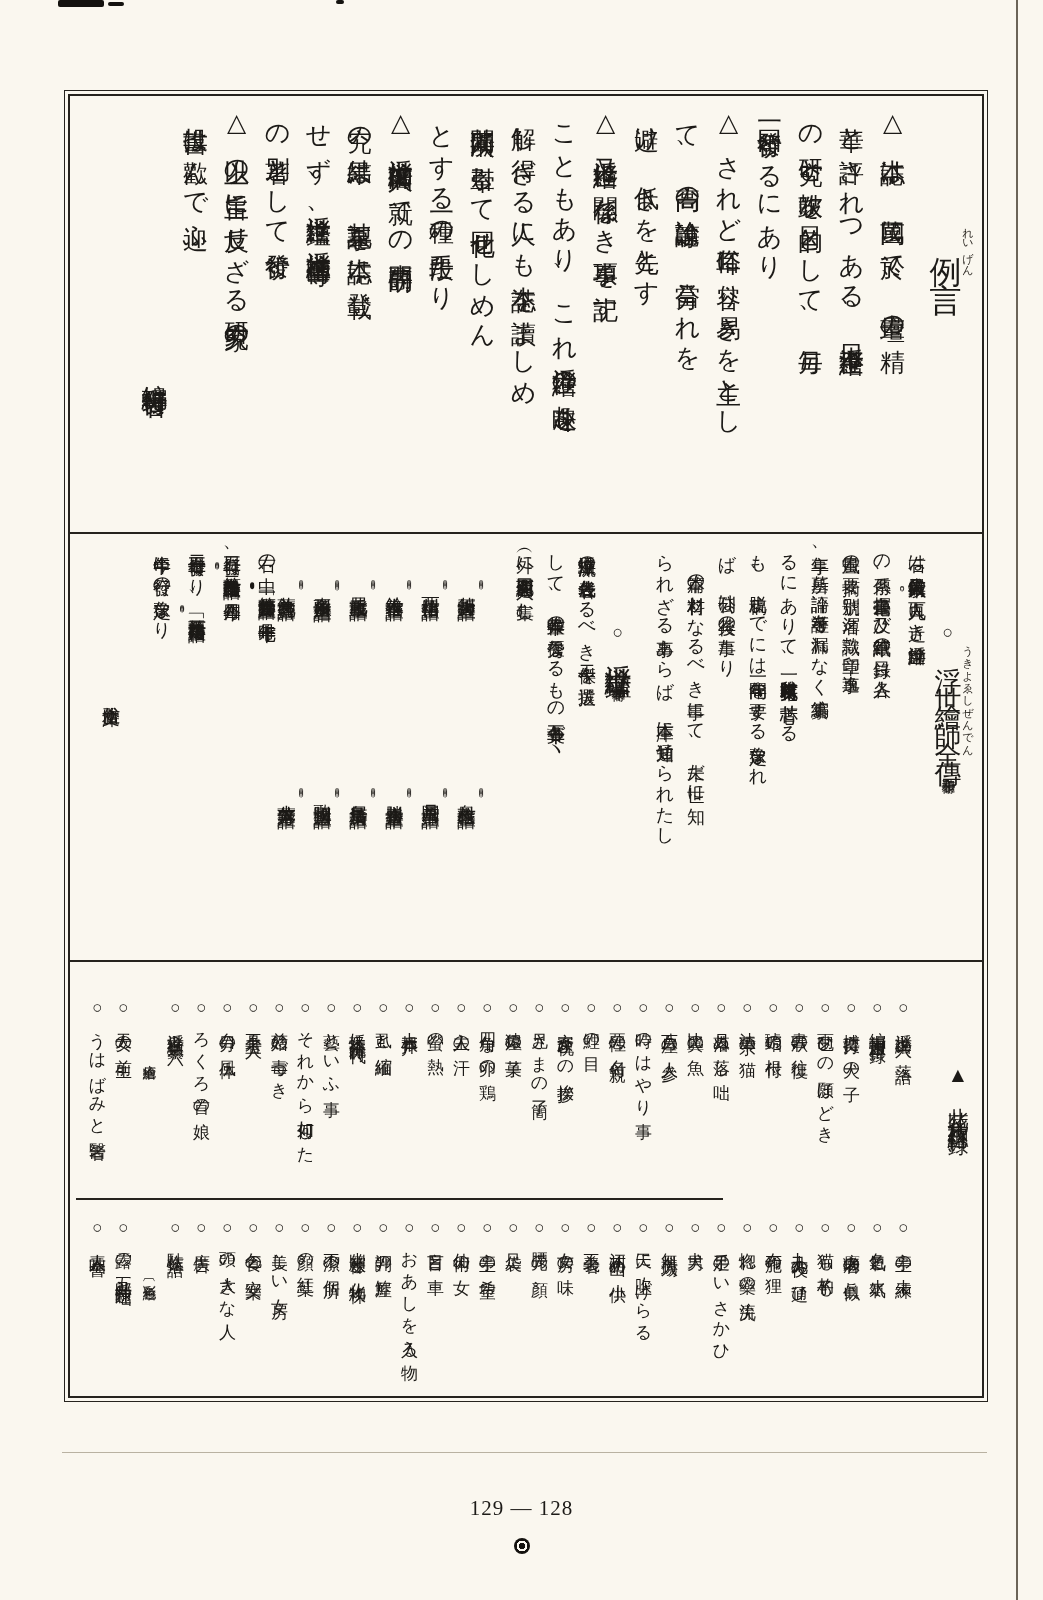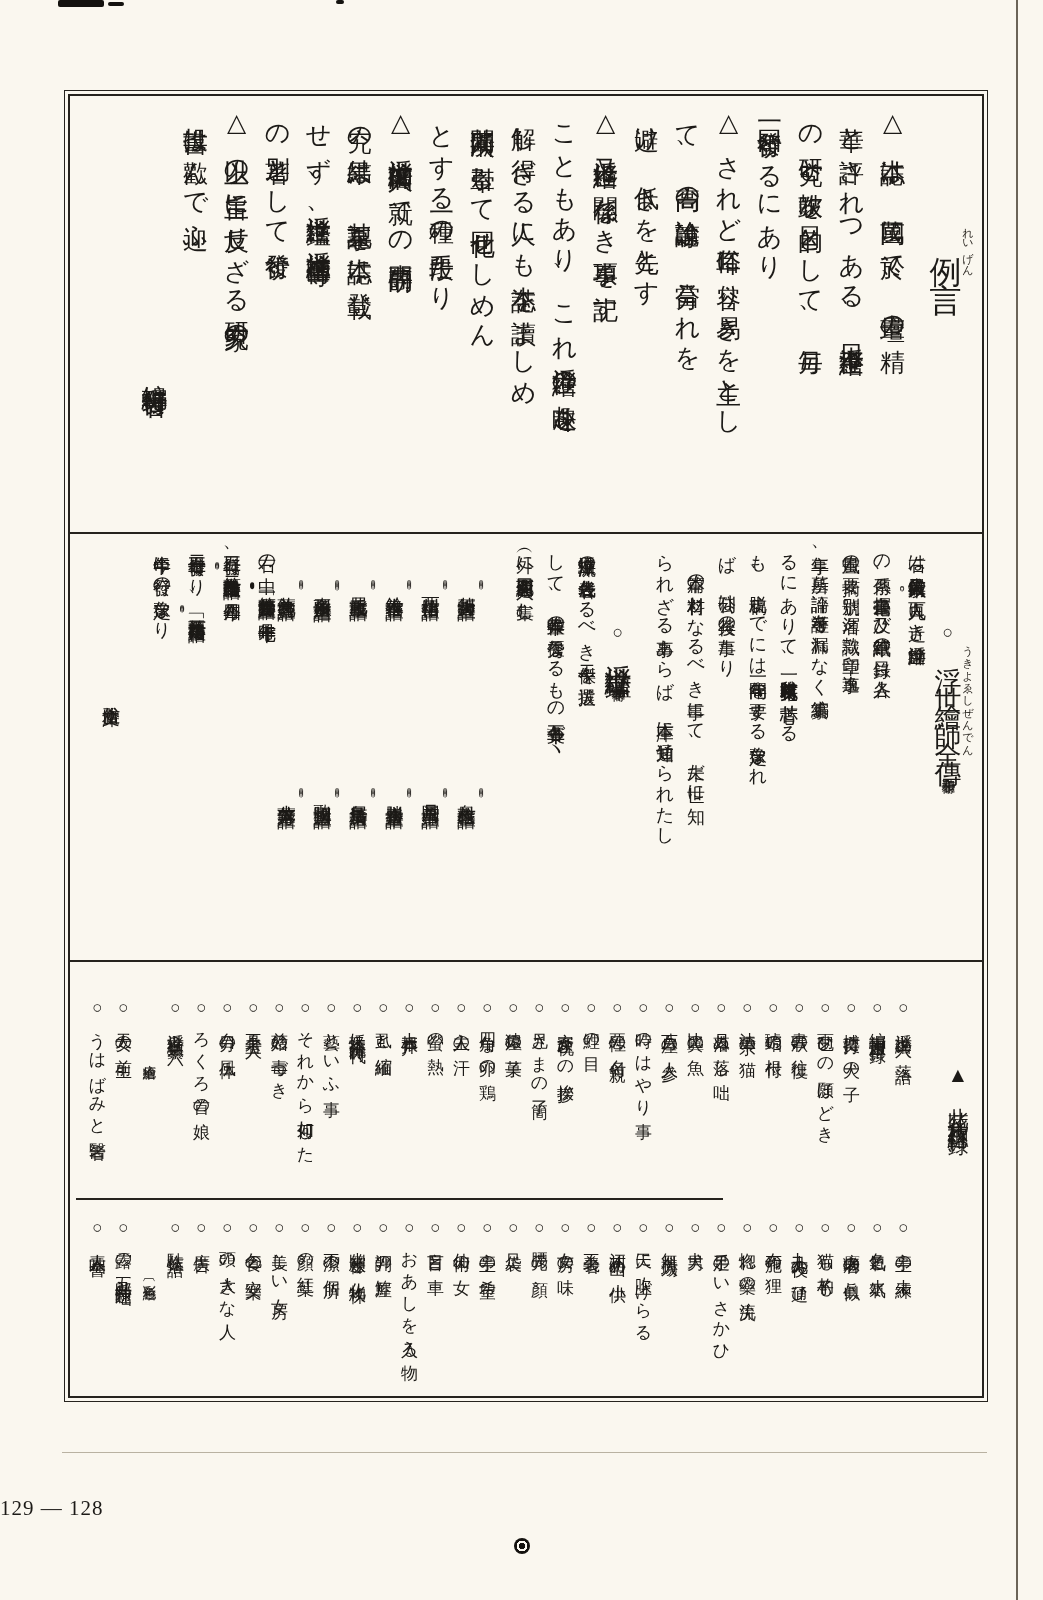--- a/index.html
+++ b/index.html
@@ -50,21 +50,21 @@
   .hdr-col{position:absolute;right:2px;top:95px;bottom:0;writing-mode:vertical-rl;
            font-size:21px;letter-spacing:4px;}
   .band{position:absolute;right:58px;left:0;writing-mode:vertical-rl;}
   .band-top{top:30px;height:196px;}
   .band-bottom{top:250px;height:172px;}
   .band-div{position:absolute;top:230px;left:0;width:72%;height:2px;background:#26231e;}
   .mi{font-size:17px;line-height:26px;letter-spacing:2.5px;}
   .mi.small{font-size:13.5px;padding-top:56px;letter-spacing:1px;}
   
   .footer-line{position:absolute;left:62px;right:56px;top:1452px;height:1px;background:#b9b2a2;}
-  .page-nums{position:absolute;top:1496px;left:0;width:100%;text-align:left;
+  .page-nums{position:absolute;top:1496px;left:0;width:100%;text-align:center;
              font-size:21px;letter-spacing:1px;}
   .bullseye{position:absolute;top:1538px;left:50%;margin-left:-8px;width:16px;height:16px;
             border-radius:50%;
             background:radial-gradient(circle at center,#14120f 0 3.5px,#faf7ef 3.5px 5.5px,#14120f 5.5px 8px);}
 </style>
 </head>
 <body>
 
 <div class="page">
 

